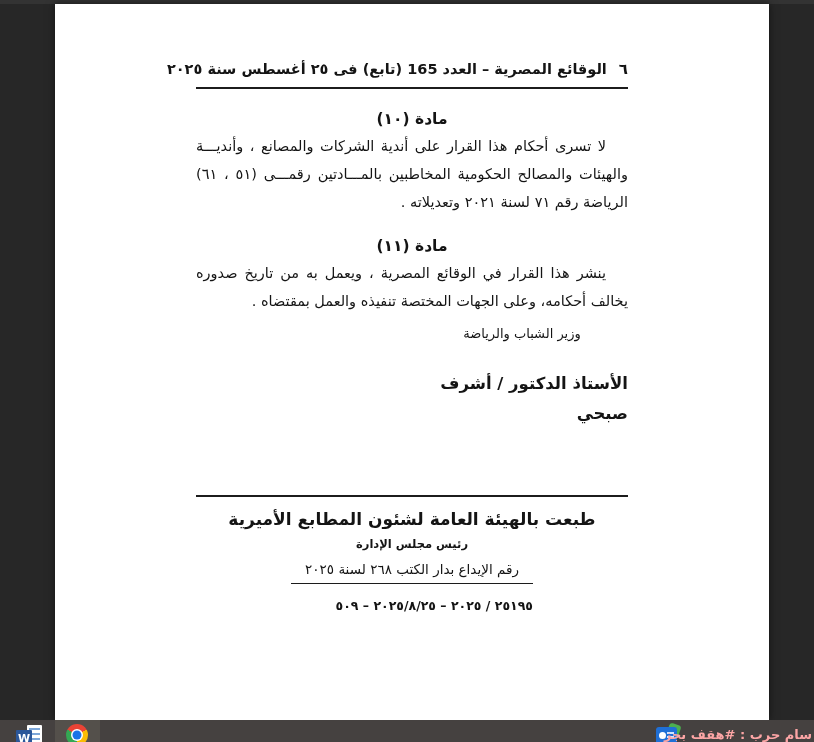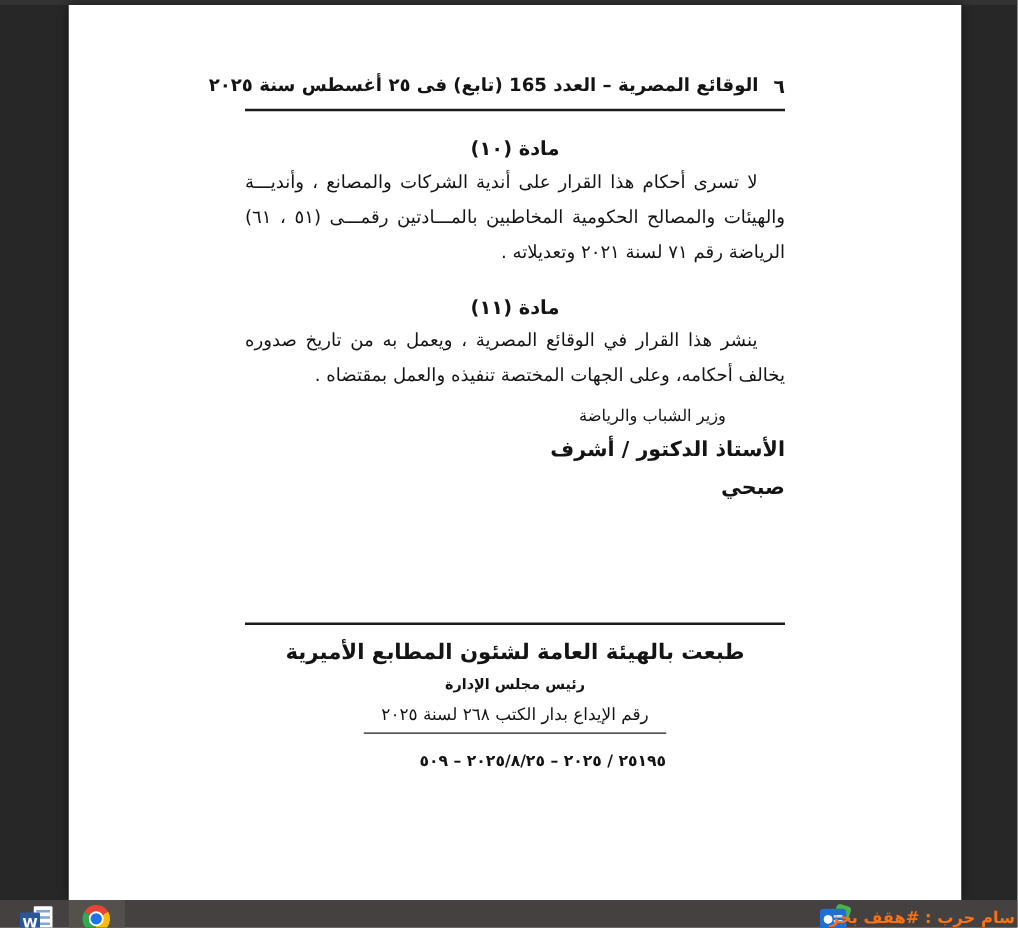--- a/index.html
+++ b/index.html
@@ -21,26 +21,26 @@
 
   
   .article-heading { text-align:center; font-weight:700; font-size:15.5px; margin-top:21px; margin-bottom:4px; }
   .body-line { font-size:14.5px; line-height:28px; white-space:nowrap; }
   .jline { text-align:justify; text-align-last:justify; white-space:normal; height:28px; overflow:hidden; }
   .indent { padding-right:22px; }
   .lastline { }
 
   
   .signature-block { width:212px; margin-left:auto; margin-right:0; margin-top:8px;
-                     display:flex; flex-direction:column; align-items:center; }
+                     display:flex; flex-direction:column; align-items:center;gap:24px; }
   .sig-title { font-size:13px; line-height:22px; }
   .sig-name { font-size:16.5px; font-weight:700; line-height:30px; }
 
   
-  .imprint { margin-top:93px; text-align:center; }
+  .imprint { margin-top:66px; text-align:center; }
   .imprint-rule { border-top:2px solid #1c1c1c; }
   .imprint-printer { font-size:17px; font-weight:700; margin-top:10px; line-height:24px; }
   .imprint-chairman-title { font-size:11.5px; font-weight:700; margin-top:6px; line-height:15px; }
   .imprint-chairman-name { font-size:16px; font-weight:700; margin-top:2px; line-height:22px; }
   .imprint-deposit-wrap { display:inline-block; margin-top:7px;text-align:right; }
   .imprint-deposit { font-size:13.5px; line-height:21px; padding:0 14px; }
   .imprint-serial { border-top:1.5px solid #1c1c1c; margin-top:3px; padding-top:13px;
                     font-size:12.5px; font-weight:600; letter-spacing:2px; line-height:18px; }
 
   
@@ -65,21 +65,21 @@
   .widgets-area { position:absolute; left:652px; top:0; height:48px; width:162px; cursor:pointer; }
   .news-icon { position:absolute; left:4px; top:4px; width:24px; height:22px; }
   .news-leaf { position:absolute; right:0; top:0; width:12px; height:12px; background:#4caf50;
                border-radius:3px; transform:rotate(18deg); }
   .news-card { position:absolute; left:0; top:3px; width:21px; height:18px; background:#1f6fd6;
                border-radius:3px; }
   .news-card .dot { position:absolute; left:3px; top:5px; width:7px; height:7px; background:#ffffff; border-radius:50%; }
   .news-card .l1 { position:absolute; right:3px; top:5px; width:7px; height:2px; background:#cfe3ff; }
   .news-card .l2 { position:absolute; right:3px; top:9px; width:7px; height:2px; background:#cfe3ff; }
   .headline { position:absolute; left:32px; top:7px; width:128px; direction:rtl; white-space:nowrap;
-              font-size:13px; font-weight:700; color:#f97316; }
+              font-size:13px; font-weight:700; color:#fca5a5; }
 </style>
 </head>
 <body>
 
 <div class="titlebar-strip"></div>
 
 <div class="page">
   <div class="doc-column">
 
     <div class="gaz-header">

